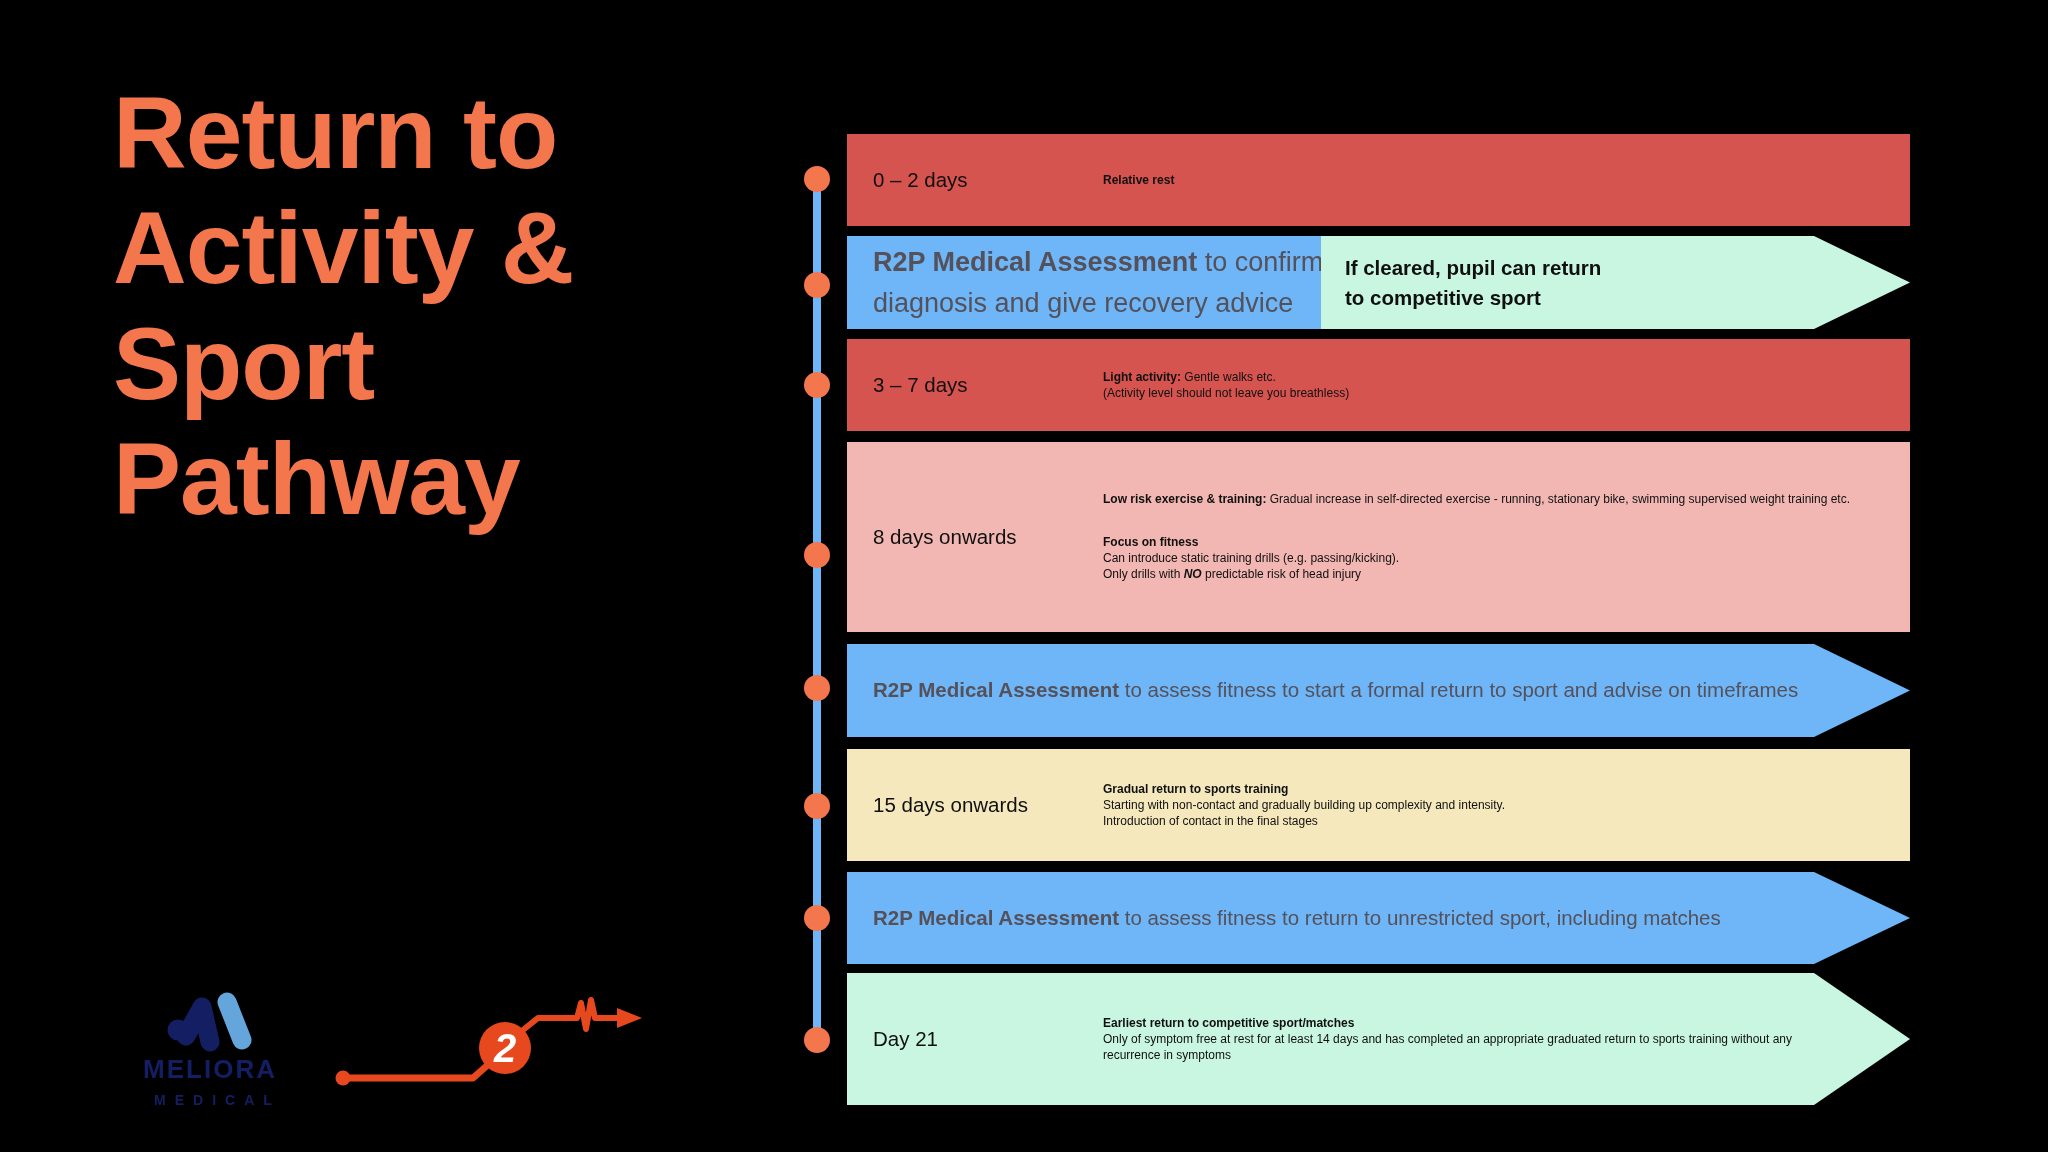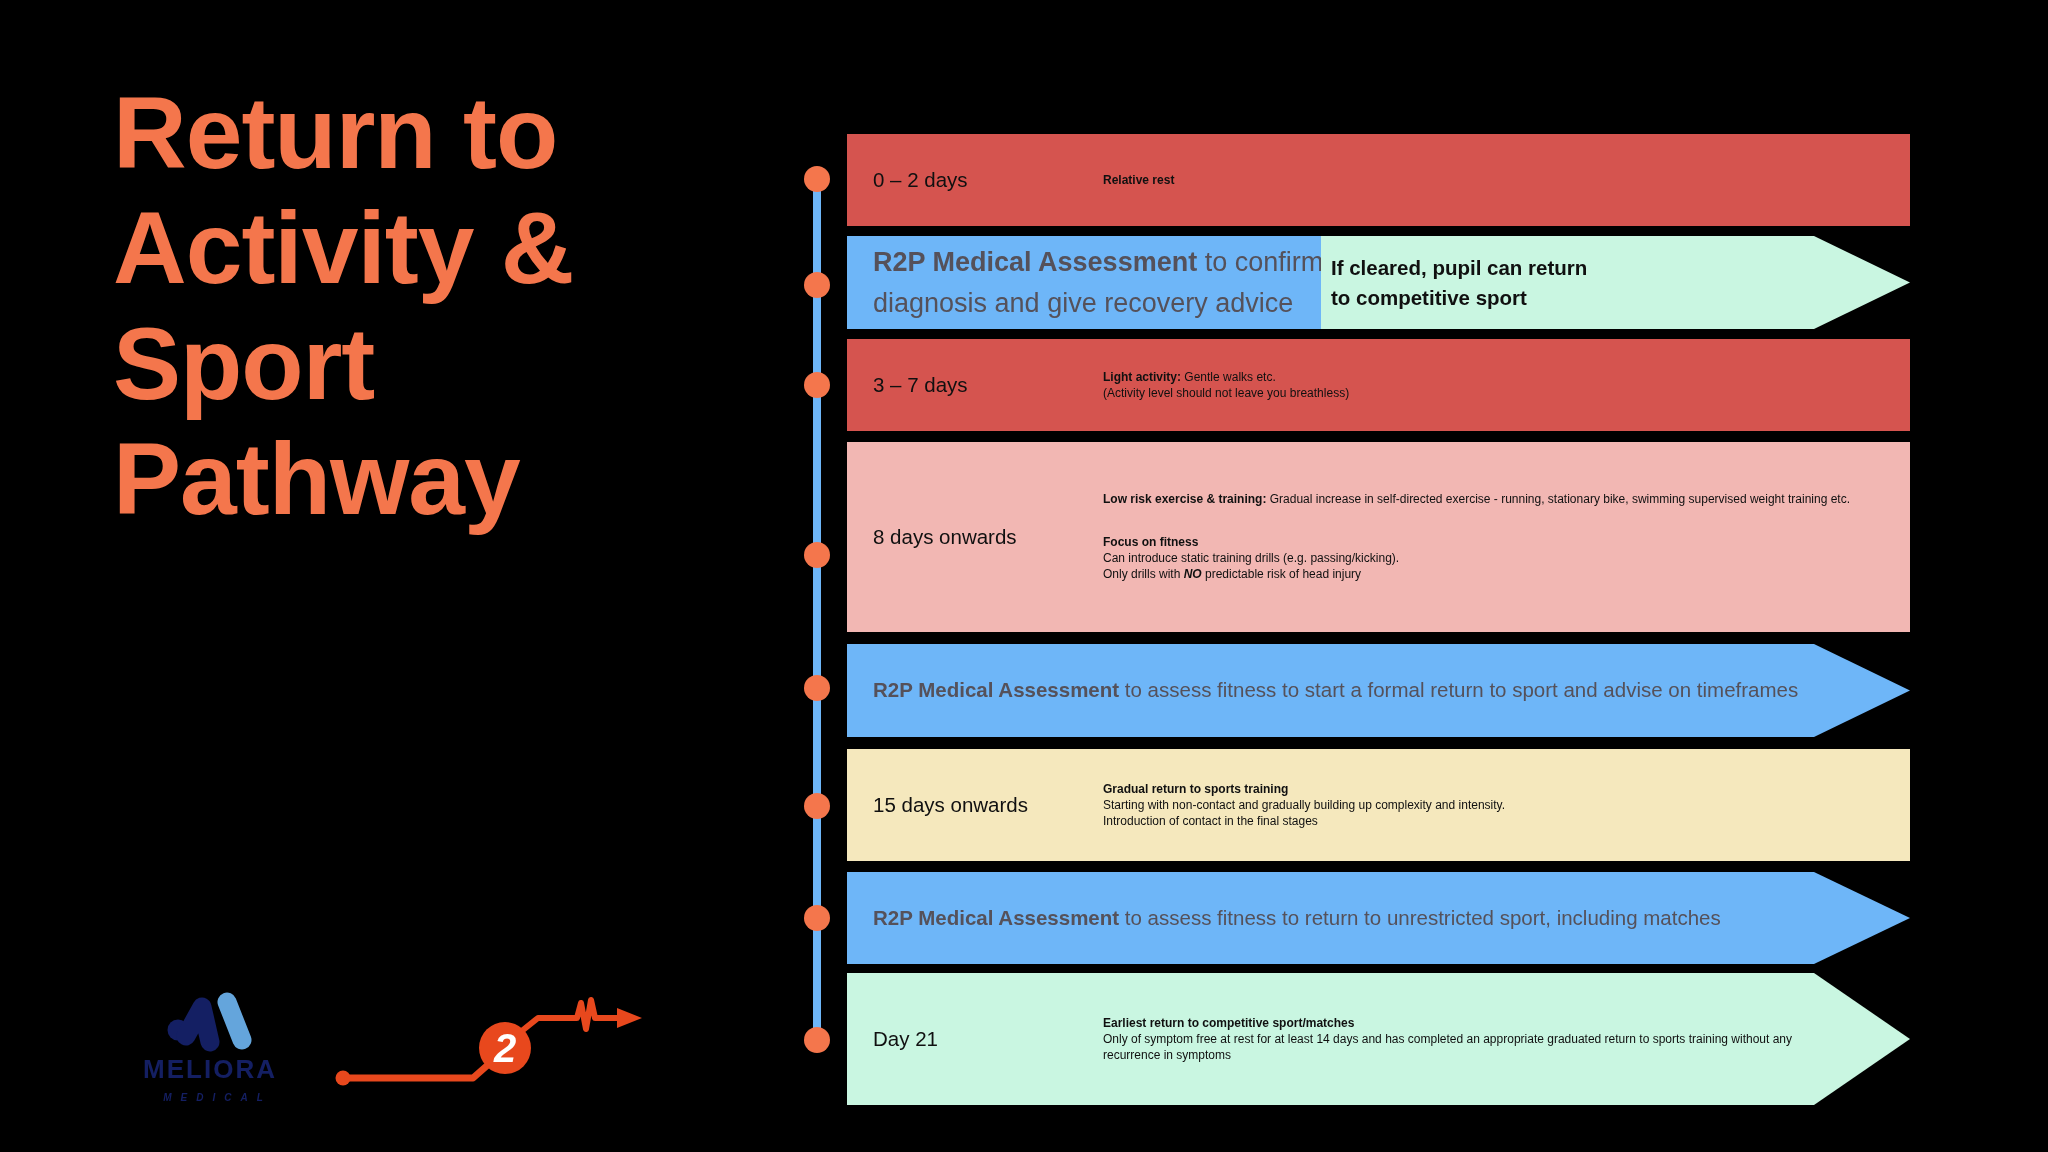--- a/index.html
+++ b/index.html
@@ -34,31 +34,31 @@
   .assess{
     position:absolute;left:847px;width:1063px;background:var(--blue,#6EB6F8);
     color:var(--slate,#55515A);display:flex;align-items:center;
     padding-left:26px;box-sizing:border-box;font-size:20.5px;line-height:1.5;
   }
   .assess .txt{max-width:960px;}
   .r2blue{position:absolute;left:847px;top:236px;width:564px;height:93px;background:var(--blue,#6EB6F8);
     color:var(--slate,#55515A);display:flex;align-items:center;padding-left:26px;box-sizing:border-box;
     font-size:27px;line-height:1.5;}
   .r2green{position:absolute;left:1321px;top:236px;width:589px;height:93px;background:var(--mint,#C9F6E1);
-    color:var(--ink,#101010);display:flex;align-items:center;padding-left:10px;box-sizing:border-box;
+    color:var(--ink,#101010);display:flex;align-items:center;padding-left:24px;box-sizing:border-box;
     font-size:20.5px;line-height:1.45;font-weight:700;
     clip-path:polygon(0 0,calc(100% - 96px) 0,100% 50%,calc(100% - 96px) 100%,0 100%);}
   .prewrap{white-space:pre-line;}
   .gap{height:26px;}
   
   .logo-mark{position:absolute;left:150px;top:980px;}
   .logo-brand{position:absolute;left:105px;top:1054px;width:210px;text-align:center;
     color:var(--navy,#141F63);font-weight:800;font-size:26px;letter-spacing:2px;}
   .logo-sub{position:absolute;left:105px;top:1092px;width:216px;text-align:center;
-    color:var(--navy,#141F63);font-weight:700;font-size:10px;letter-spacing:9px;text-indent:9px;font-style:italic;}
+    color:var(--navy,#141F63);font-weight:700;font-size:14px;letter-spacing:9px;text-indent:9px;}
   .pageline{position:absolute;left:330px;top:990px;}
 </style>
 </head>
 <body>
 
 <div class="canvas">
 
   <h1 class="title">Return to
 Activity &amp;
 Sport

